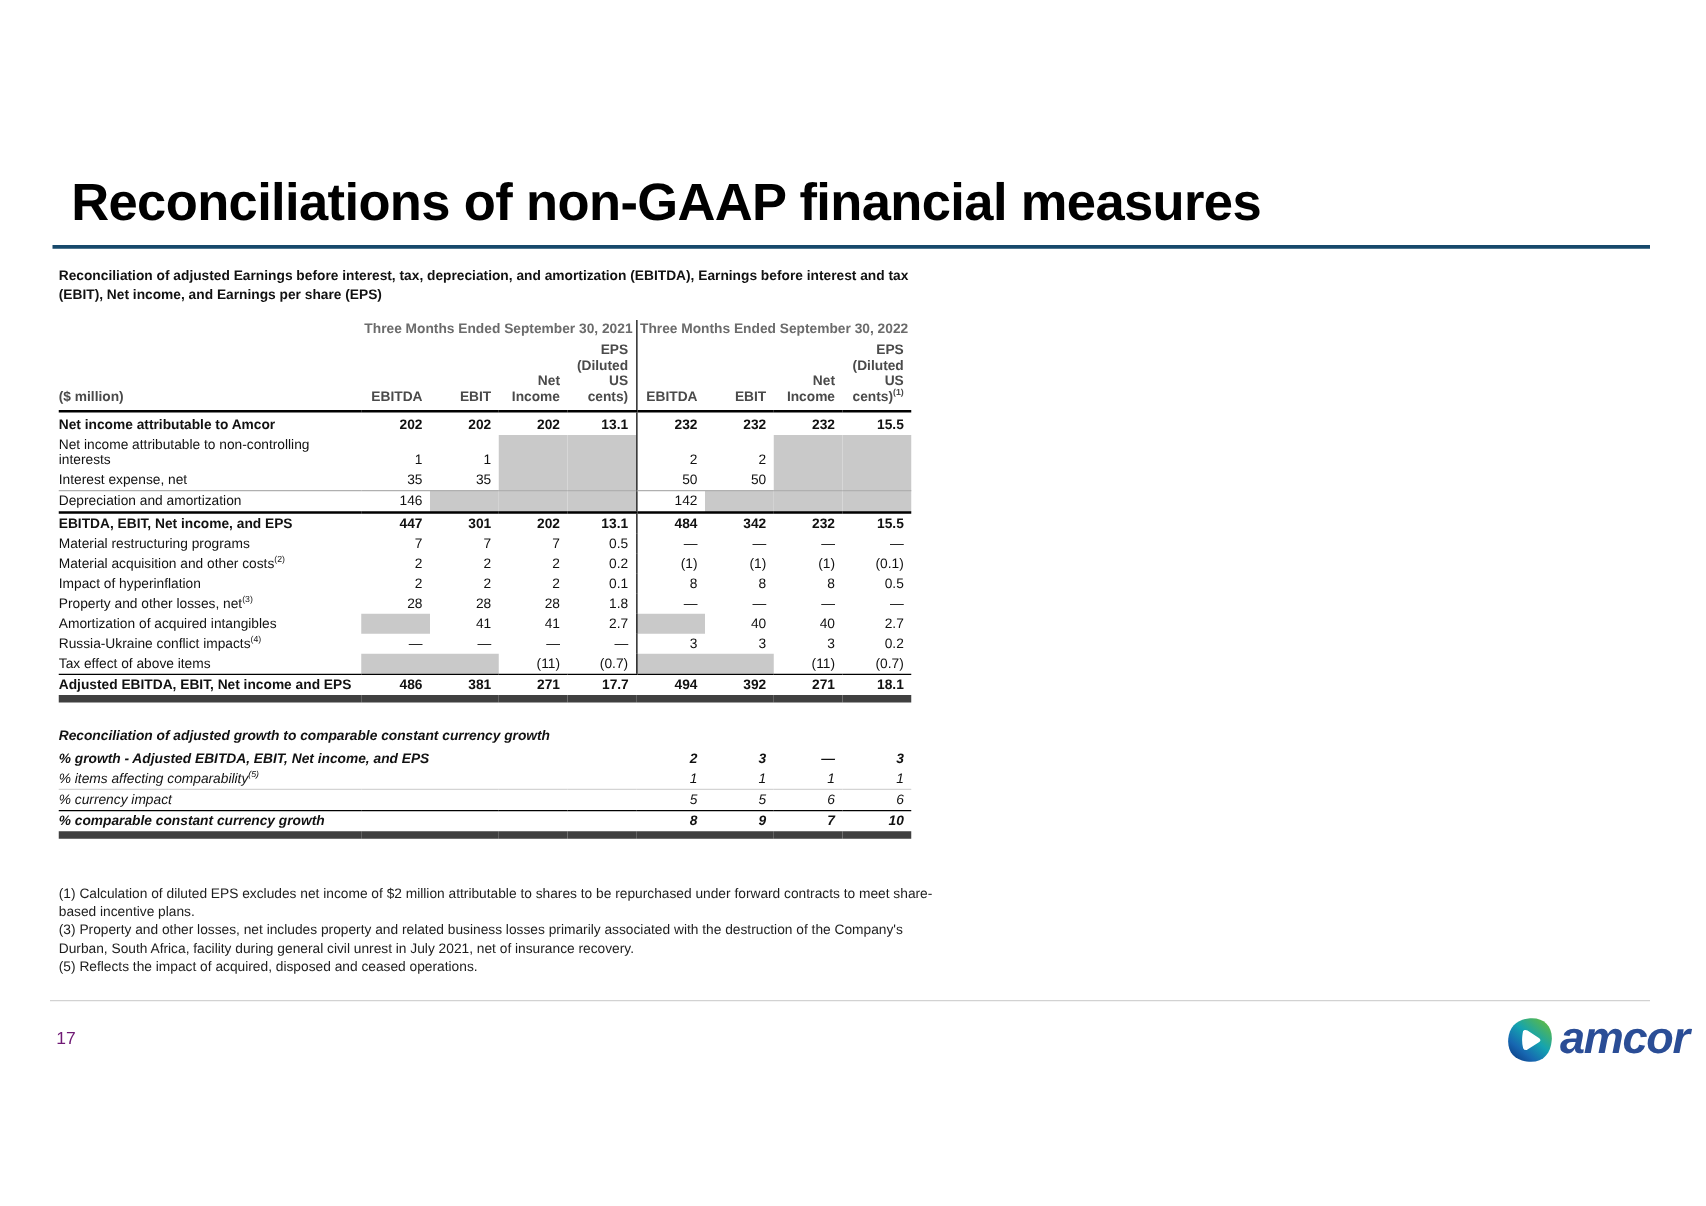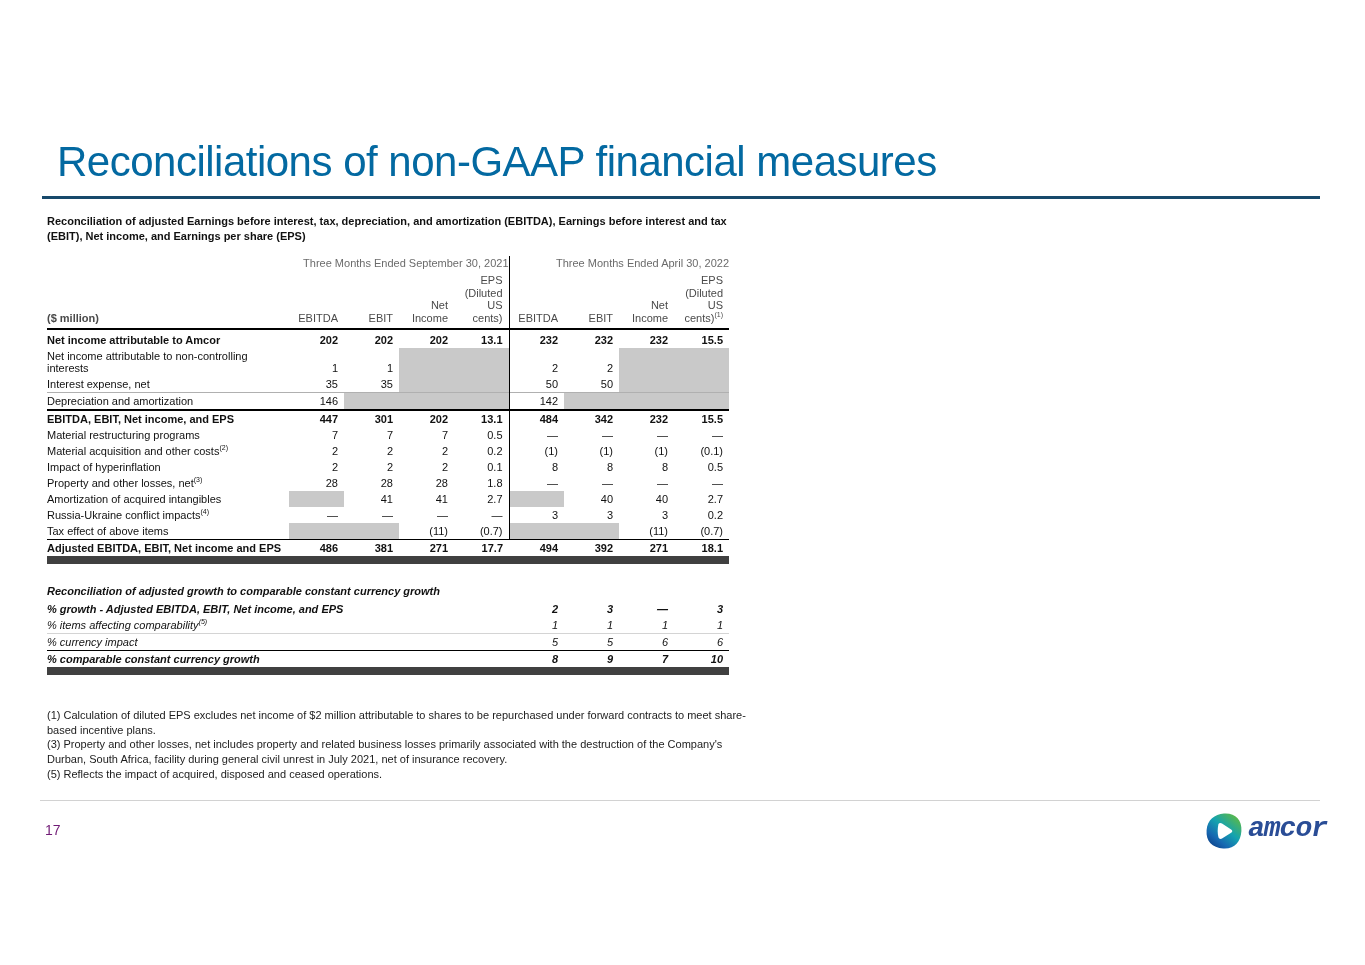--- a/index.html
+++ b/index.html
@@ -1,54 +1,54 @@
 <!DOCTYPE html>
 <html><head>
 <meta charset="utf-8">
 <style>
   html,body{margin:0;padding:0;background:#ffffff;}
   body{width:1365px;height:965px;font-family:"Liberation Sans","DejaVu Sans",sans-serif;color:#1a1a1a;position:relative;overflow:hidden;}
   .slide{position:absolute;inset:0;background:#fff;}
 
-  .title{position:absolute;left:57px;top:138px;margin:0;font-size:42px;font-weight:400;color:#0369a1;letter-spacing:-0.5px;white-space:nowrap;}
+  .title{position:absolute;left:57px;top:138px;margin:0;font-size:42px;font-weight:700;color:#000000;letter-spacing:-0.5px;white-space:nowrap;}
   .title-rule{position:absolute;left:42px;top:196px;width:1278px;height:3px;background:#17496b;}
 
   .subtitle{position:absolute;left:47px;top:214px;width:692px;margin:0;font-size:11px;font-weight:bold;line-height:1.32;color:#111;}
 
   .tables{position:absolute;left:47px;top:256px;width:682px;}
   table{border-collapse:collapse;table-layout:fixed;width:682px;font-size:11px;color:#111;}
   col.c-label{width:242px;}
   col.c-num{width:55px;}
   td{padding:2px 0;vertical-align:bottom;}
   td.num{text-align:right;padding-right:6px;}
   td.lbl{text-align:left;padding-right:4px;}
   tr.bold td{font-weight:bold;}
   td.shaded{background:#c9c9c9;}
   td.vdiv{border-left:1.5px solid #000;}
-  tr.grp td{font-weight:normal;color:#6b6b6b;text-align:right;padding:1px 0 3px 0;font-size:11px;}
+  tr.grp td{font-weight:bold;color:#6b6b6b;text-align:center;padding:1px 0 3px 0;font-size:11px;}
   tr.hdr td{color:#4d4d4d;vertical-align:bottom;white-space:pre-line;line-height:1.15;padding-bottom:3px;border-bottom:2px solid #000;}
-  tr.hdr td.num{font-weight:normal;color:#4a4a4a;}
+  tr.hdr td.num{font-weight:bold;color:#4a4a4a;}
   tr.hdr td.lbl{font-weight:bold;color:#4a4a4a;margin-left:12px;}
   sup{font-size:7px;vertical-align:super;line-height:0;}
   tr.thin-top td{border-top:1px solid #b0b0b0;}
   tr.thick-bottom td{border-bottom:2px solid #000;}
   tr.med-bottom td{border-bottom:1.5px solid #000;}
-  tr.xthick-bottom td{border-bottom:8px solid #404040;}
+  tr.xthick-bottom td{border-bottom:6px solid #404040;}
   tr.lightline td{border-bottom:1px solid #d4d4d4;}
   tr.first-data td{padding-top:4px;}
   #growth-table{margin-top:19px;font-style:italic;}
   tr.sect td{font-weight:bold;padding:2px 0 4px 0;}
 
   .footnotes{position:absolute;left:47px;top:708px;width:700px;font-size:11px;line-height:1.34;color:#1c1c1c;}
   .footnotes div{margin:0;}
 
   .footer-rule{position:absolute;left:40px;top:800px;width:1280px;height:1px;background:#d2d2d2;}
   .page-number{position:absolute;left:45px;top:822px;font-size:14px;color:#701a75;}
   .logo{position:absolute;left:1205px;top:812px;display:flex;align-items:center;gap:5px;}
-  .logo-text{font-size:28px;font-weight:bold;font-style:italic;color:#2a4d96;letter-spacing:-1px;line-height:1;padding-bottom:4px;font-family:Liberation Mono, monospace;}
+  .logo-text{font-size:36px;font-weight:bold;font-style:italic;color:#2a4d96;letter-spacing:-1px;line-height:1;padding-bottom:4px;}
 </style>
 </head>
 <body>
 
 <div class="slide">
 
   <h1 class="title">Reconciliations of non-GAAP financial measures</h1>
   <div class="title-rule"></div>
 
   <p class="subtitle">Reconciliation of adjusted Earnings before interest, tax, depreciation, and amortization (EBITDA), Earnings before interest and tax (EBIT), Net income, and Earnings per share (EPS)</p>
@@ -63,21 +63,21 @@
           <col class="c-num">
           <col class="c-num">
           <col class="c-num">
           <col class="c-num">
           <col class="c-num">
         </colgroup>
         <tbody>
           <tr class="grp">
             <td class="lbl"></td>
             <td colspan="4">Three Months Ended September 30, 2021</td>
-            <td class="vdiv" colspan="4">Three Months Ended April 30, 2022</td>
+            <td class="vdiv" colspan="4">Three Months Ended September 30, 2022</td>
           </tr>
           <tr class="hdr">
             <td class="lbl">($ million)</td>
             <td class="num">EBITDA</td>
             <td class="num">EBIT</td>
             <td class="num">Net
 Income</td>
             <td class="num">EPS
 (Diluted
 US

